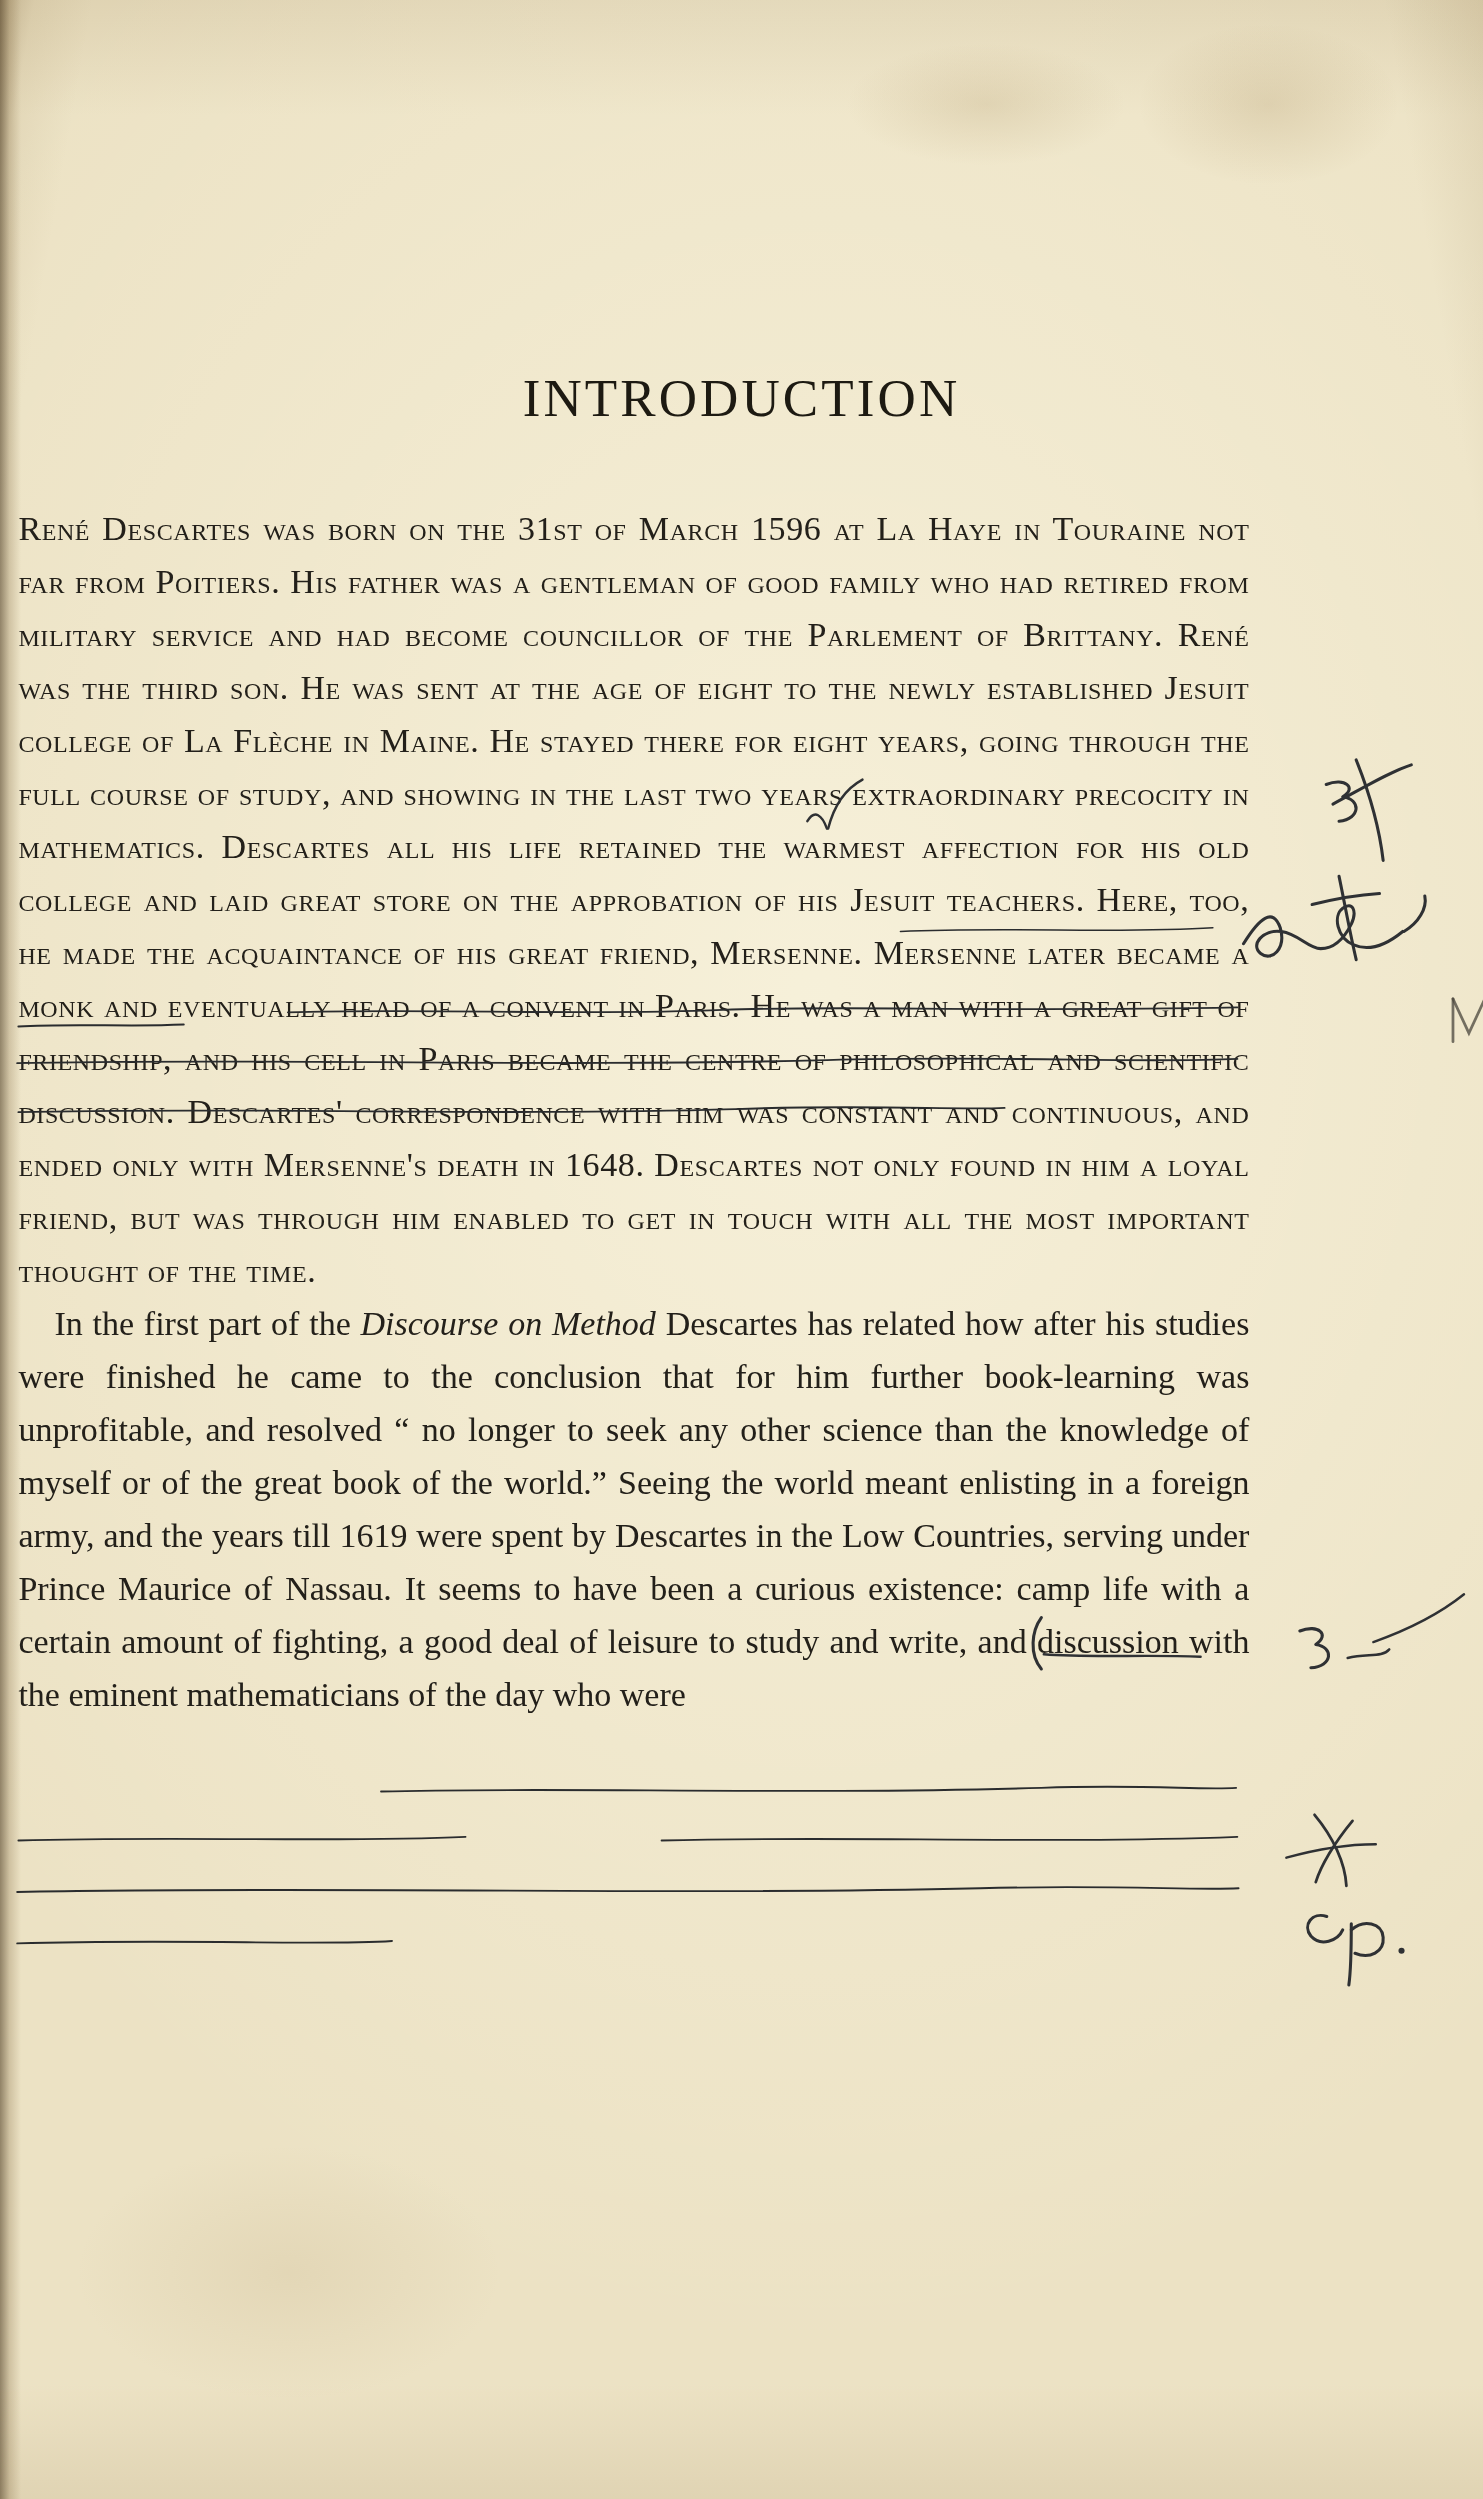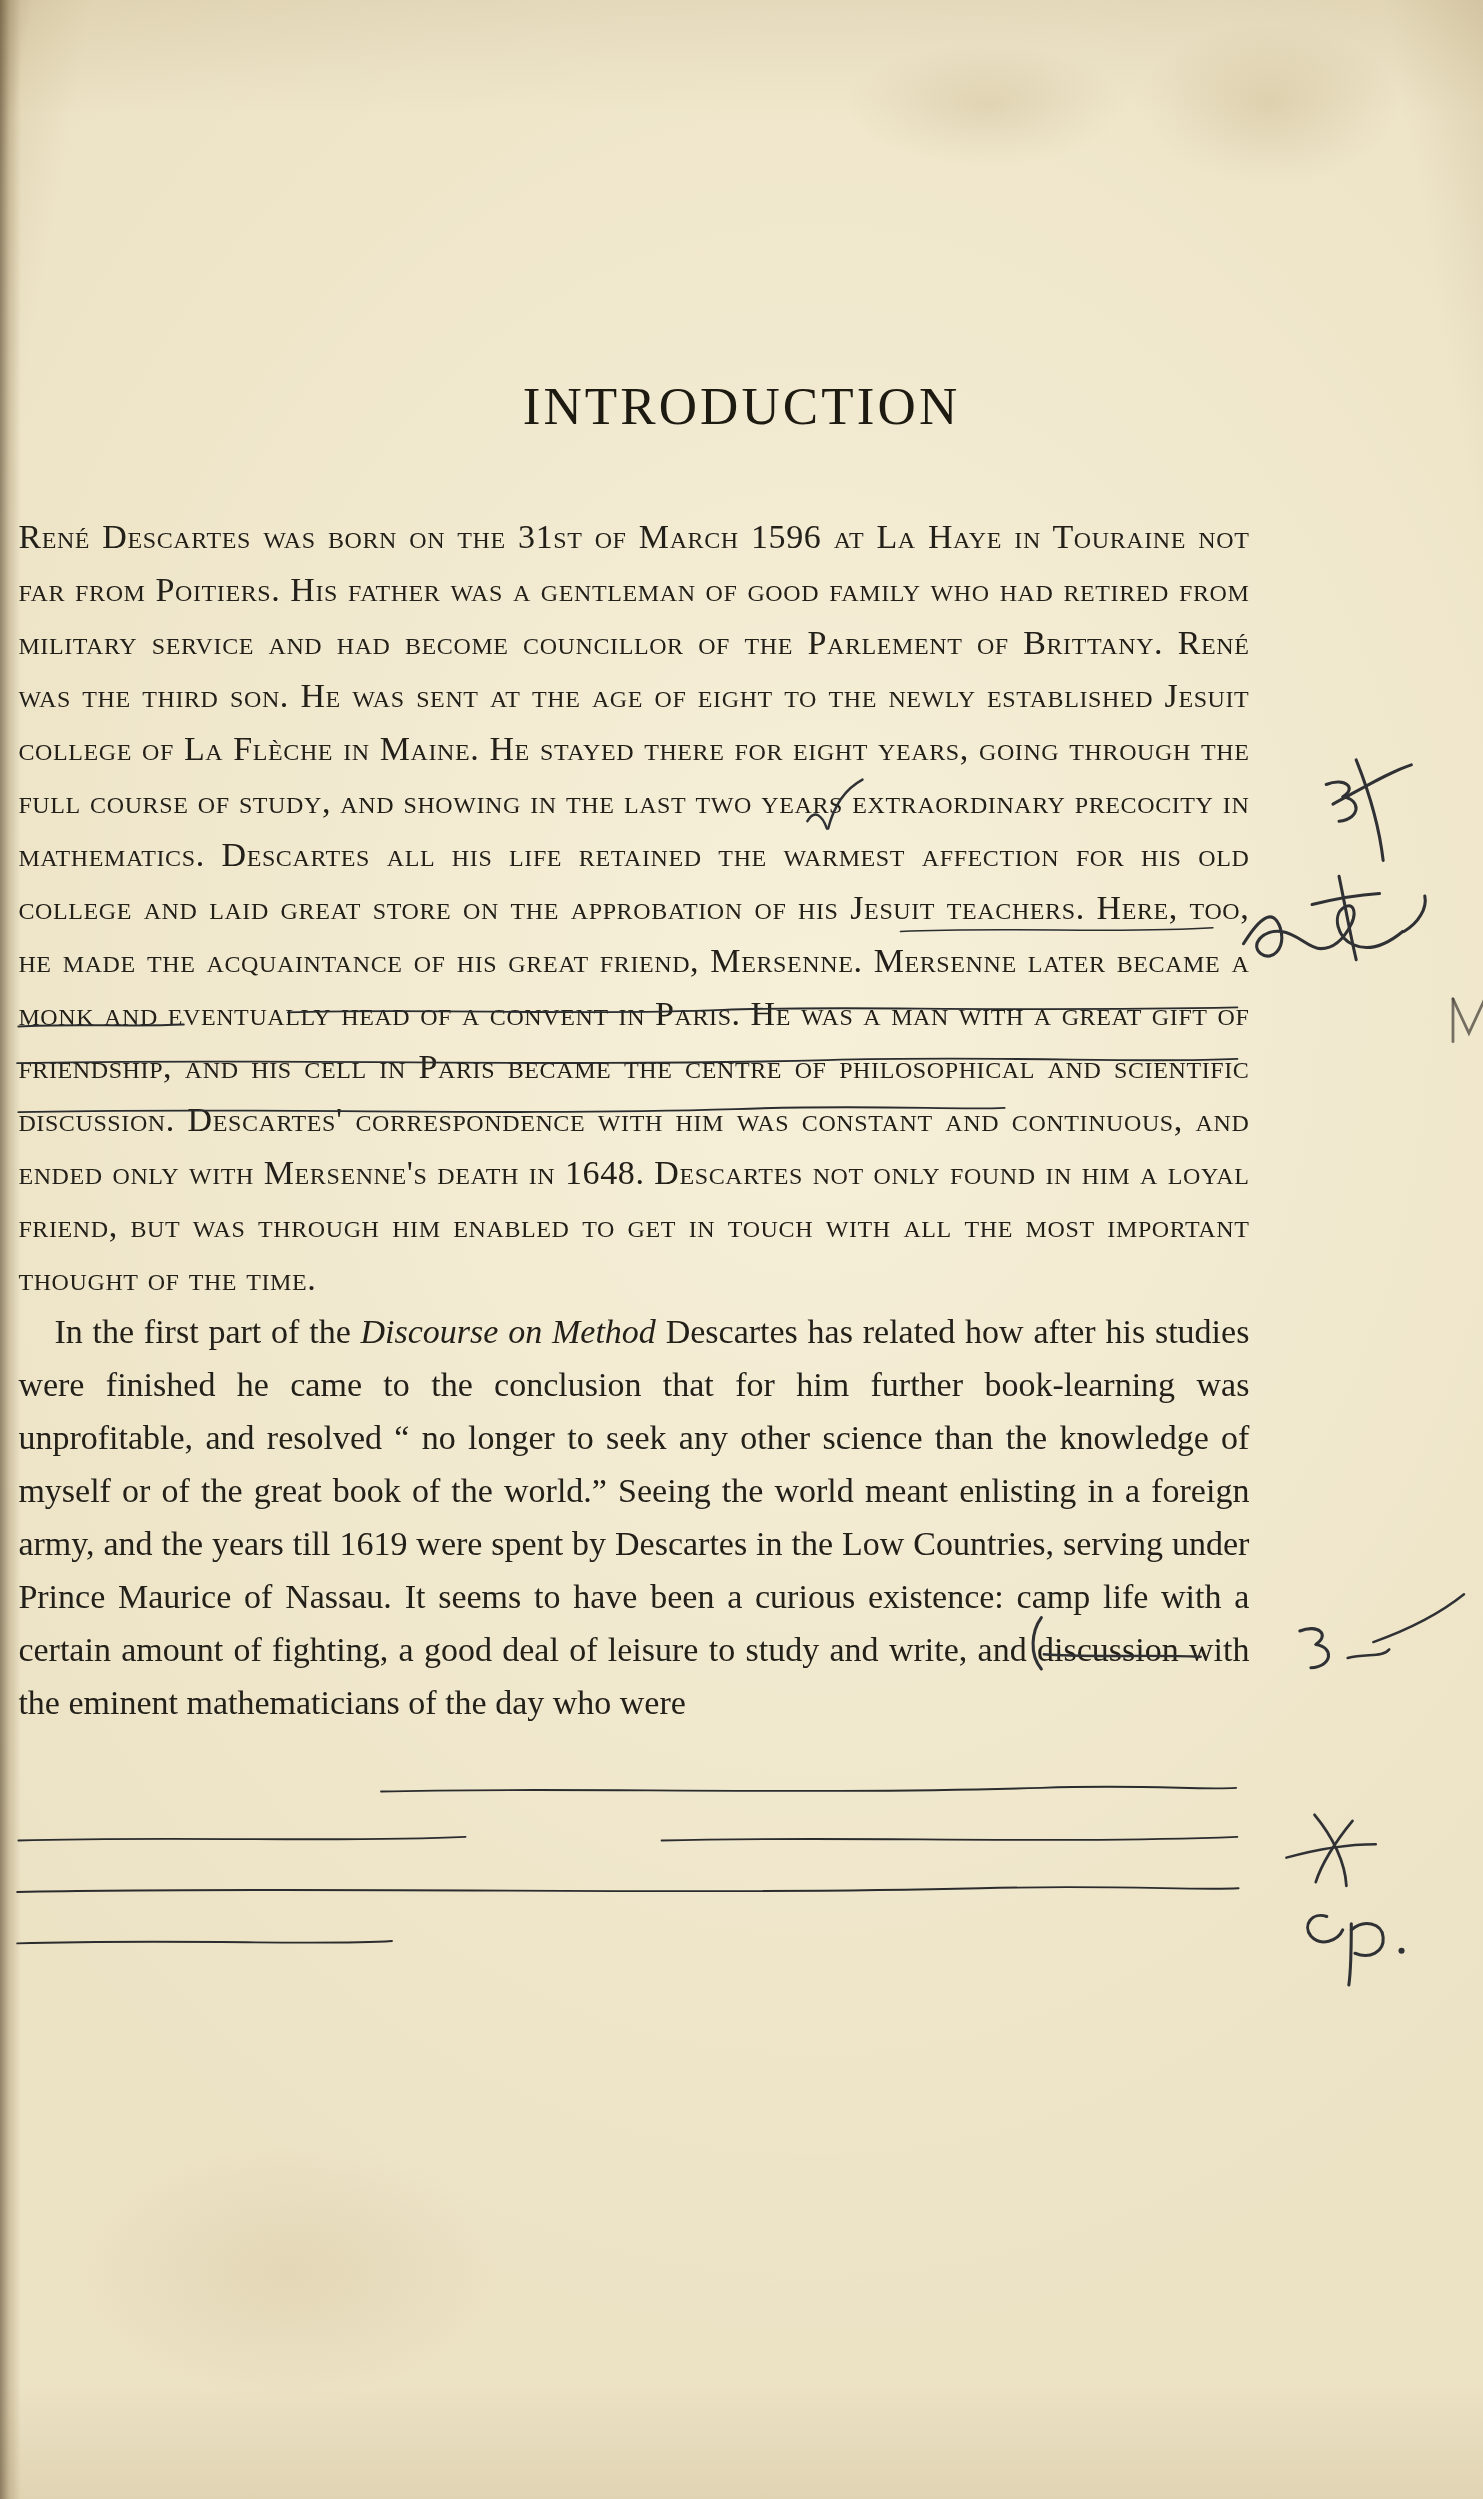--- a/index.html
+++ b/index.html
@@ -40,21 +40,21 @@
   }
   .stain-a { left: 845px; top: 43px; width: 282px; height: 123px;
     background: radial-gradient(ellipse at center, rgba(168,140,92,0.20) 0%, rgba(168,140,92,0) 70%); }
   .stain-b { left: 1140px; top: 24.5px; width: 257px; height: 159px;
     background: radial-gradient(ellipse at center, rgba(168,140,92,0.22) 0%, rgba(168,140,92,0) 72%); }
   .stain-c { left: 74px; top: 2144px; width: 429px; height: 257px;
     background: radial-gradient(ellipse at center, rgba(172,146,100,0.14) 0%, rgba(172,146,100,0) 70%); }
 
   .content {
     position: absolute;
-    left: 0; top: 8px;
+    left: 0; top: 0;
     width: 1483px;
     height: 1948px;
   }
   .chapter-title {
     position: absolute;
     left: 0;
     top: 368px;
     width: 1483px;
     text-align: center;
     font-size: 53px;

